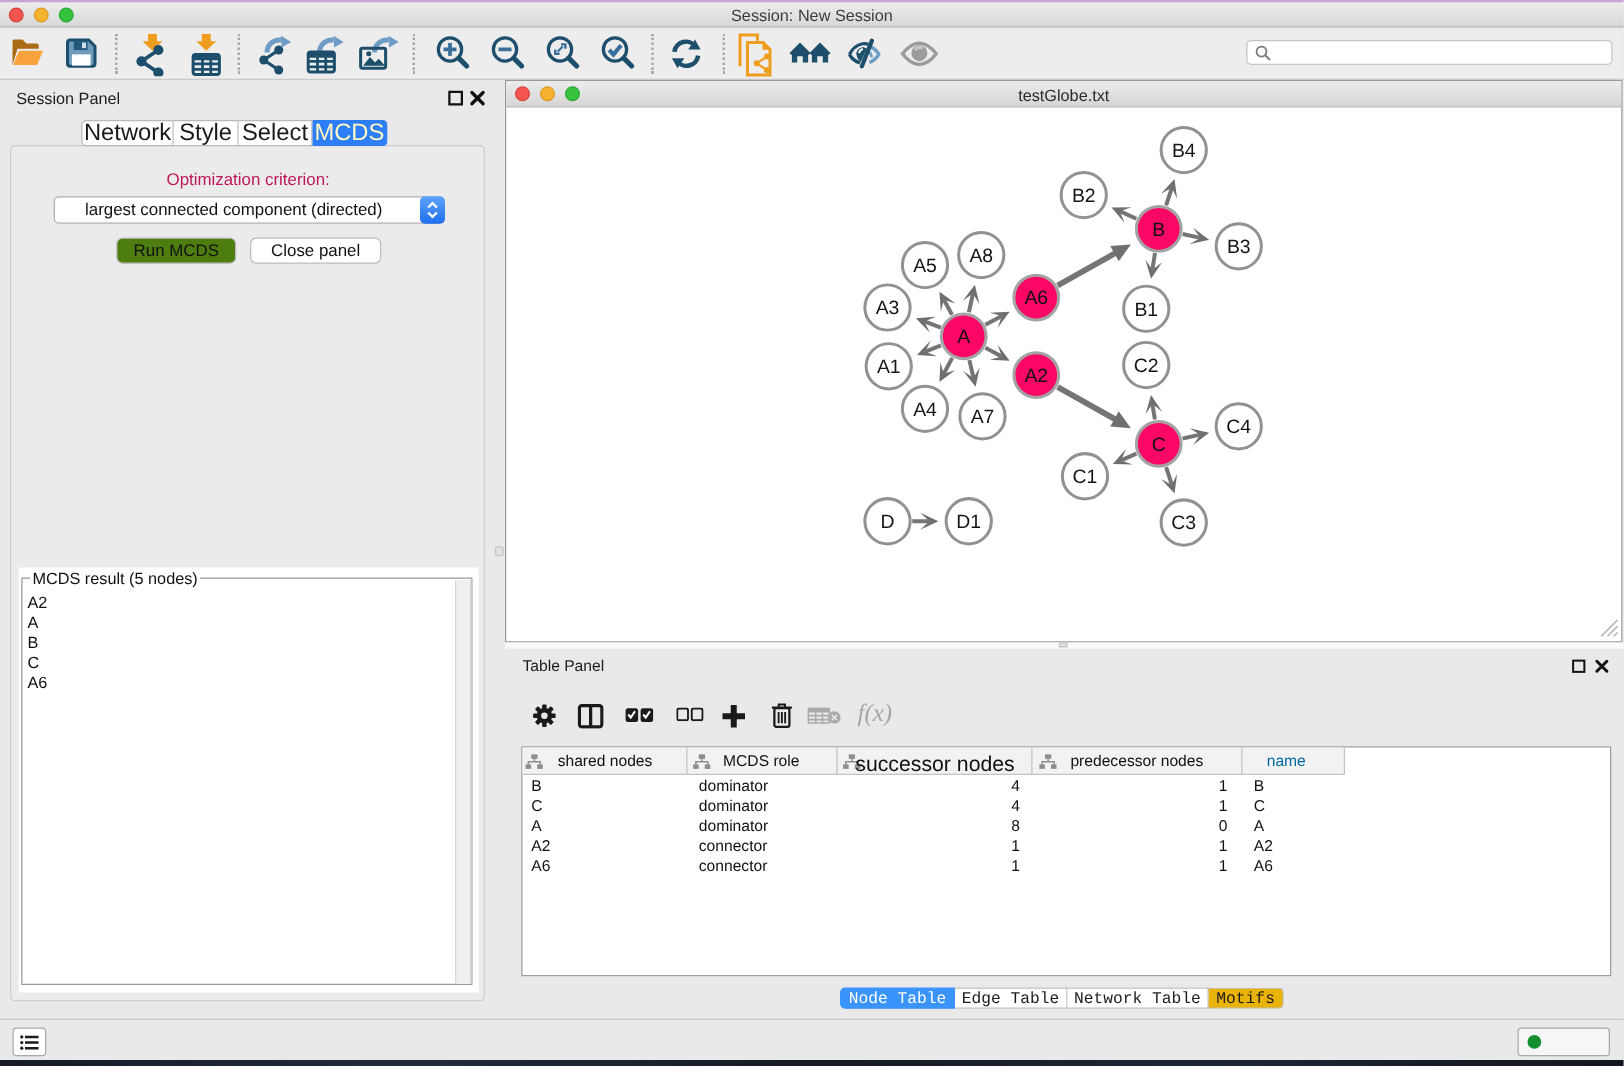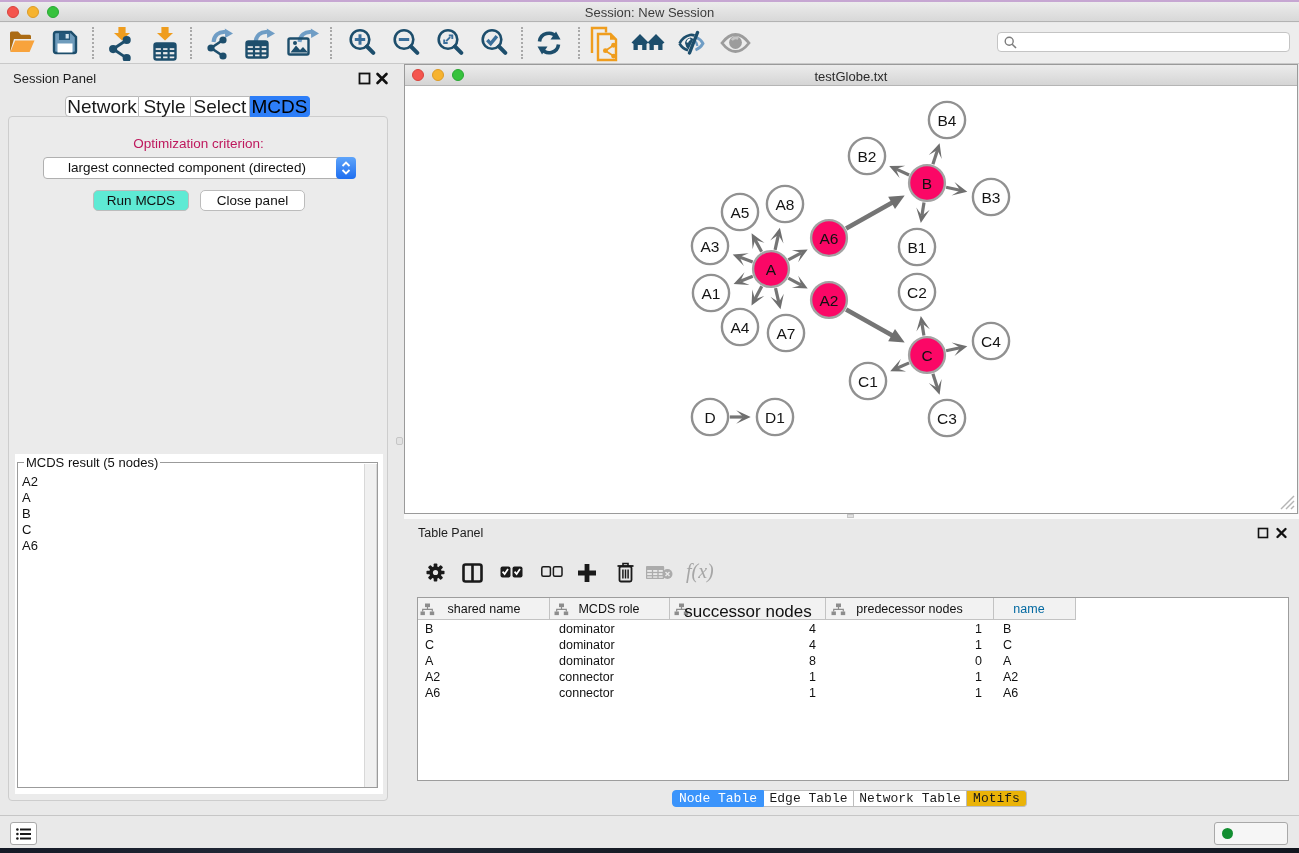--- a/index.html
+++ b/index.html
@@ -168,34 +168,34 @@
 <svg class="icon" style="left:375px;top:72px" width="14" height="13" viewBox="0 0 14 13">
     <path d="M2.5 2 L11.5 11 M11.5 2 L2.5 11" stroke="#111" stroke-width="2.6" stroke-linecap="round"></path>
   </svg>
 
 <div class="abs" style="left:8px;top:116px;width:380px;height:685px;background:#ebebeb;border:1px solid #cdcdcd;border-radius:4px;"></div>
 
 <div class="abs" style="left:65px;top:96px;height:21px;display:flex;font-size:19px;">
  <div style="width:74px;background:#fff;border:1px solid #b9b9b9;border-radius:4px 0 0 4px;display:flex;align-items:center;justify-content:center;color:#1a1a1a;">Network</div>
  <div style="width:52px;background:#fff;border:1px solid #b9b9b9;border-left:none;display:flex;align-items:center;justify-content:center;color:#1a1a1a;">Style</div>
  <div style="width:59px;background:#fff;border:1px solid #b9b9b9;border-left:none;display:flex;align-items:center;justify-content:center;color:#1a1a1a;">Select</div>
- <div style="width:60px;background:#2d7ef8;border:1px solid #2d7ef8;border-left:none;border-radius:0 4px 4px 0;display:flex;align-items:center;justify-content:center;color:#000000;">MCDS</div>
+ <div style="width:60px;background:#2d7ef8;border:1px solid #2d7ef8;border-left:none;border-radius:0 4px 4px 0;display:flex;align-items:center;justify-content:center;color:#fef9c3;">MCDS</div>
 </div>
 
 <div class="abs" style="left:0px;top:136px;width:397px;text-align:center;font-size:13.5px;color:#be185d;">Optimization criterion:</div>
 
 <div class="abs" style="left:43px;top:157px;width:312px;height:22px;background:#fff;border:1px solid #b0b0b0;border-radius:4px;"></div>
 <div class="abs" style="left:55px;top:160px;font-size:13.5px;color:#111;margin-left:13px;">largest connected component (directed)</div>
 <div class="abs" style="left:336px;top:157px;width:20px;height:22px;background:linear-gradient(#5ea4fa,#1e6ef0);border-radius:4px;"></div>
 <svg class="icon" style="left:340px;top:160px" width="12" height="16" viewBox="0 0 12 16">
 <path d="M2.5 6 L6 2.5 L9.5 6" fill="none" stroke="#fff" stroke-width="1.8"></path>
 <path d="M2.5 10 L6 13.5 L9.5 10" fill="none" stroke="#fff" stroke-width="1.8"></path>
 </svg>
 
-<div class="abs" style="left:93px;top:190px;width:96px;height:21px;background:#5eead4;border:1px solid #bcbcbc;border-radius:5px;text-align:center;line-height:19px;font-size:13.5px;color:#111;">Run MCDS</div>
+<div class="abs" style="left:93px;top:190px;width:96px;height:21px;background:#4d7c0f;border:1px solid #bcbcbc;border-radius:5px;text-align:center;line-height:19px;font-size:13.5px;color:#111;">Run MCDS</div>
 <div class="abs" style="left:200px;top:190px;width:105px;height:21px;background:#fff;border:1px solid #bcbcbc;border-radius:5px;text-align:center;line-height:19px;font-size:13.5px;color:#111;">Close panel</div>
 
 <div class="abs" style="left:15px;top:454px;width:368px;height:340px;background:#fff;"></div>
 <div class="abs" style="left:17px;top:462px;width:361px;height:326px;border:1px solid #9b9b9b;"></div>
 <div class="abs" style="left:24px;top:455px;font-size:13px;color:#111;background:#fff;padding:0 2px;">MCDS result (5 nodes)</div>
 <div class="abs" style="left:22px;top:474px;font-size:13px;color:#111;line-height:16px;">A2<br>A<br>B<br>C<br>A6</div>
 <div class="abs" style="left:364px;top:464px;width:13px;height:323px;background:#f0f0f0;border-left:1px solid #d8d8d8;border-right:1px solid #d8d8d8;"></div>
 
 <div class="abs" style="left:396px;top:437px;width:7px;height:8px;background:#e2e2e2;border:1px solid #c6c6c6;border-radius:2px;"></div>
 
@@ -384,21 +384,21 @@
 <rect x="0.5" y="8.5" width="4.4" height="3.6" fill="#8d8d8d"></rect>
 <rect x="9.8" y="8.5" width="4.4" height="3.6" fill="#8d8d8d"></rect>
 <path d="M7.5 4 v2.4 M2.7 8.6 V6.4 h9.6 v2.2" fill="none" stroke="#8d8d8d" stroke-width="1.2"></path>
 </svg>
 <svg class="icon" style="left:831px;top:603px" width="15" height="13" viewBox="0 0 15 13">
 <rect x="5" y="0.5" width="5" height="3.6" fill="#8d8d8d"></rect>
 <rect x="0.5" y="8.5" width="4.4" height="3.6" fill="#8d8d8d"></rect>
 <rect x="9.8" y="8.5" width="4.4" height="3.6" fill="#8d8d8d"></rect>
 <path d="M7.5 4 v2.4 M2.7 8.6 V6.4 h9.6 v2.2" fill="none" stroke="#8d8d8d" stroke-width="1.2"></path>
 </svg>
-<div class="abs" style="left:424px;top:602px;width:120px;font-size:12.5px;color:#111;text-align:center;">shared name</div>
+<div class="abs" style="left:424px;top:602px;width:120px;font-size:12.5px;color:#111;text-align:center;">shared nodes</div>
 <div class="abs" style="left:549px;top:602px;width:120px;font-size:12.5px;color:#111;text-align:center;">MCDS role</div>
 <div class="abs" style="left:678px;top:602px;width:140px;font-size:17px;color:#111;text-align:center;">successor nodes</div>
 <div class="abs" style="left:834px;top:602px;width:151px;font-size:12.5px;color:#111;text-align:center;">predecessor nodes</div>
 <div class="abs" style="left:969px;top:602px;width:120px;font-size:12.5px;color:#0369a1;text-align:center;">name</div>
 <div class="abs" style="left:425px;top:622px;font-size:12.5px;color:#111;">B</div>
 <div class="abs" style="left:559px;top:622px;font-size:12.5px;color:#111;">dominator</div>
 <div class="abs" style="left:730px;top:622px;width:86px;text-align:right;font-size:12.5px;color:#111;">4</div>
 <div class="abs" style="left:900px;top:622px;width:82px;text-align:right;font-size:12.5px;color:#111;">1</div>
 <div class="abs" style="left:1003px;top:622px;font-size:12.5px;color:#111;">B</div>
 <div class="abs" style="left:425px;top:638px;font-size:12.5px;color:#111;">C</div>

